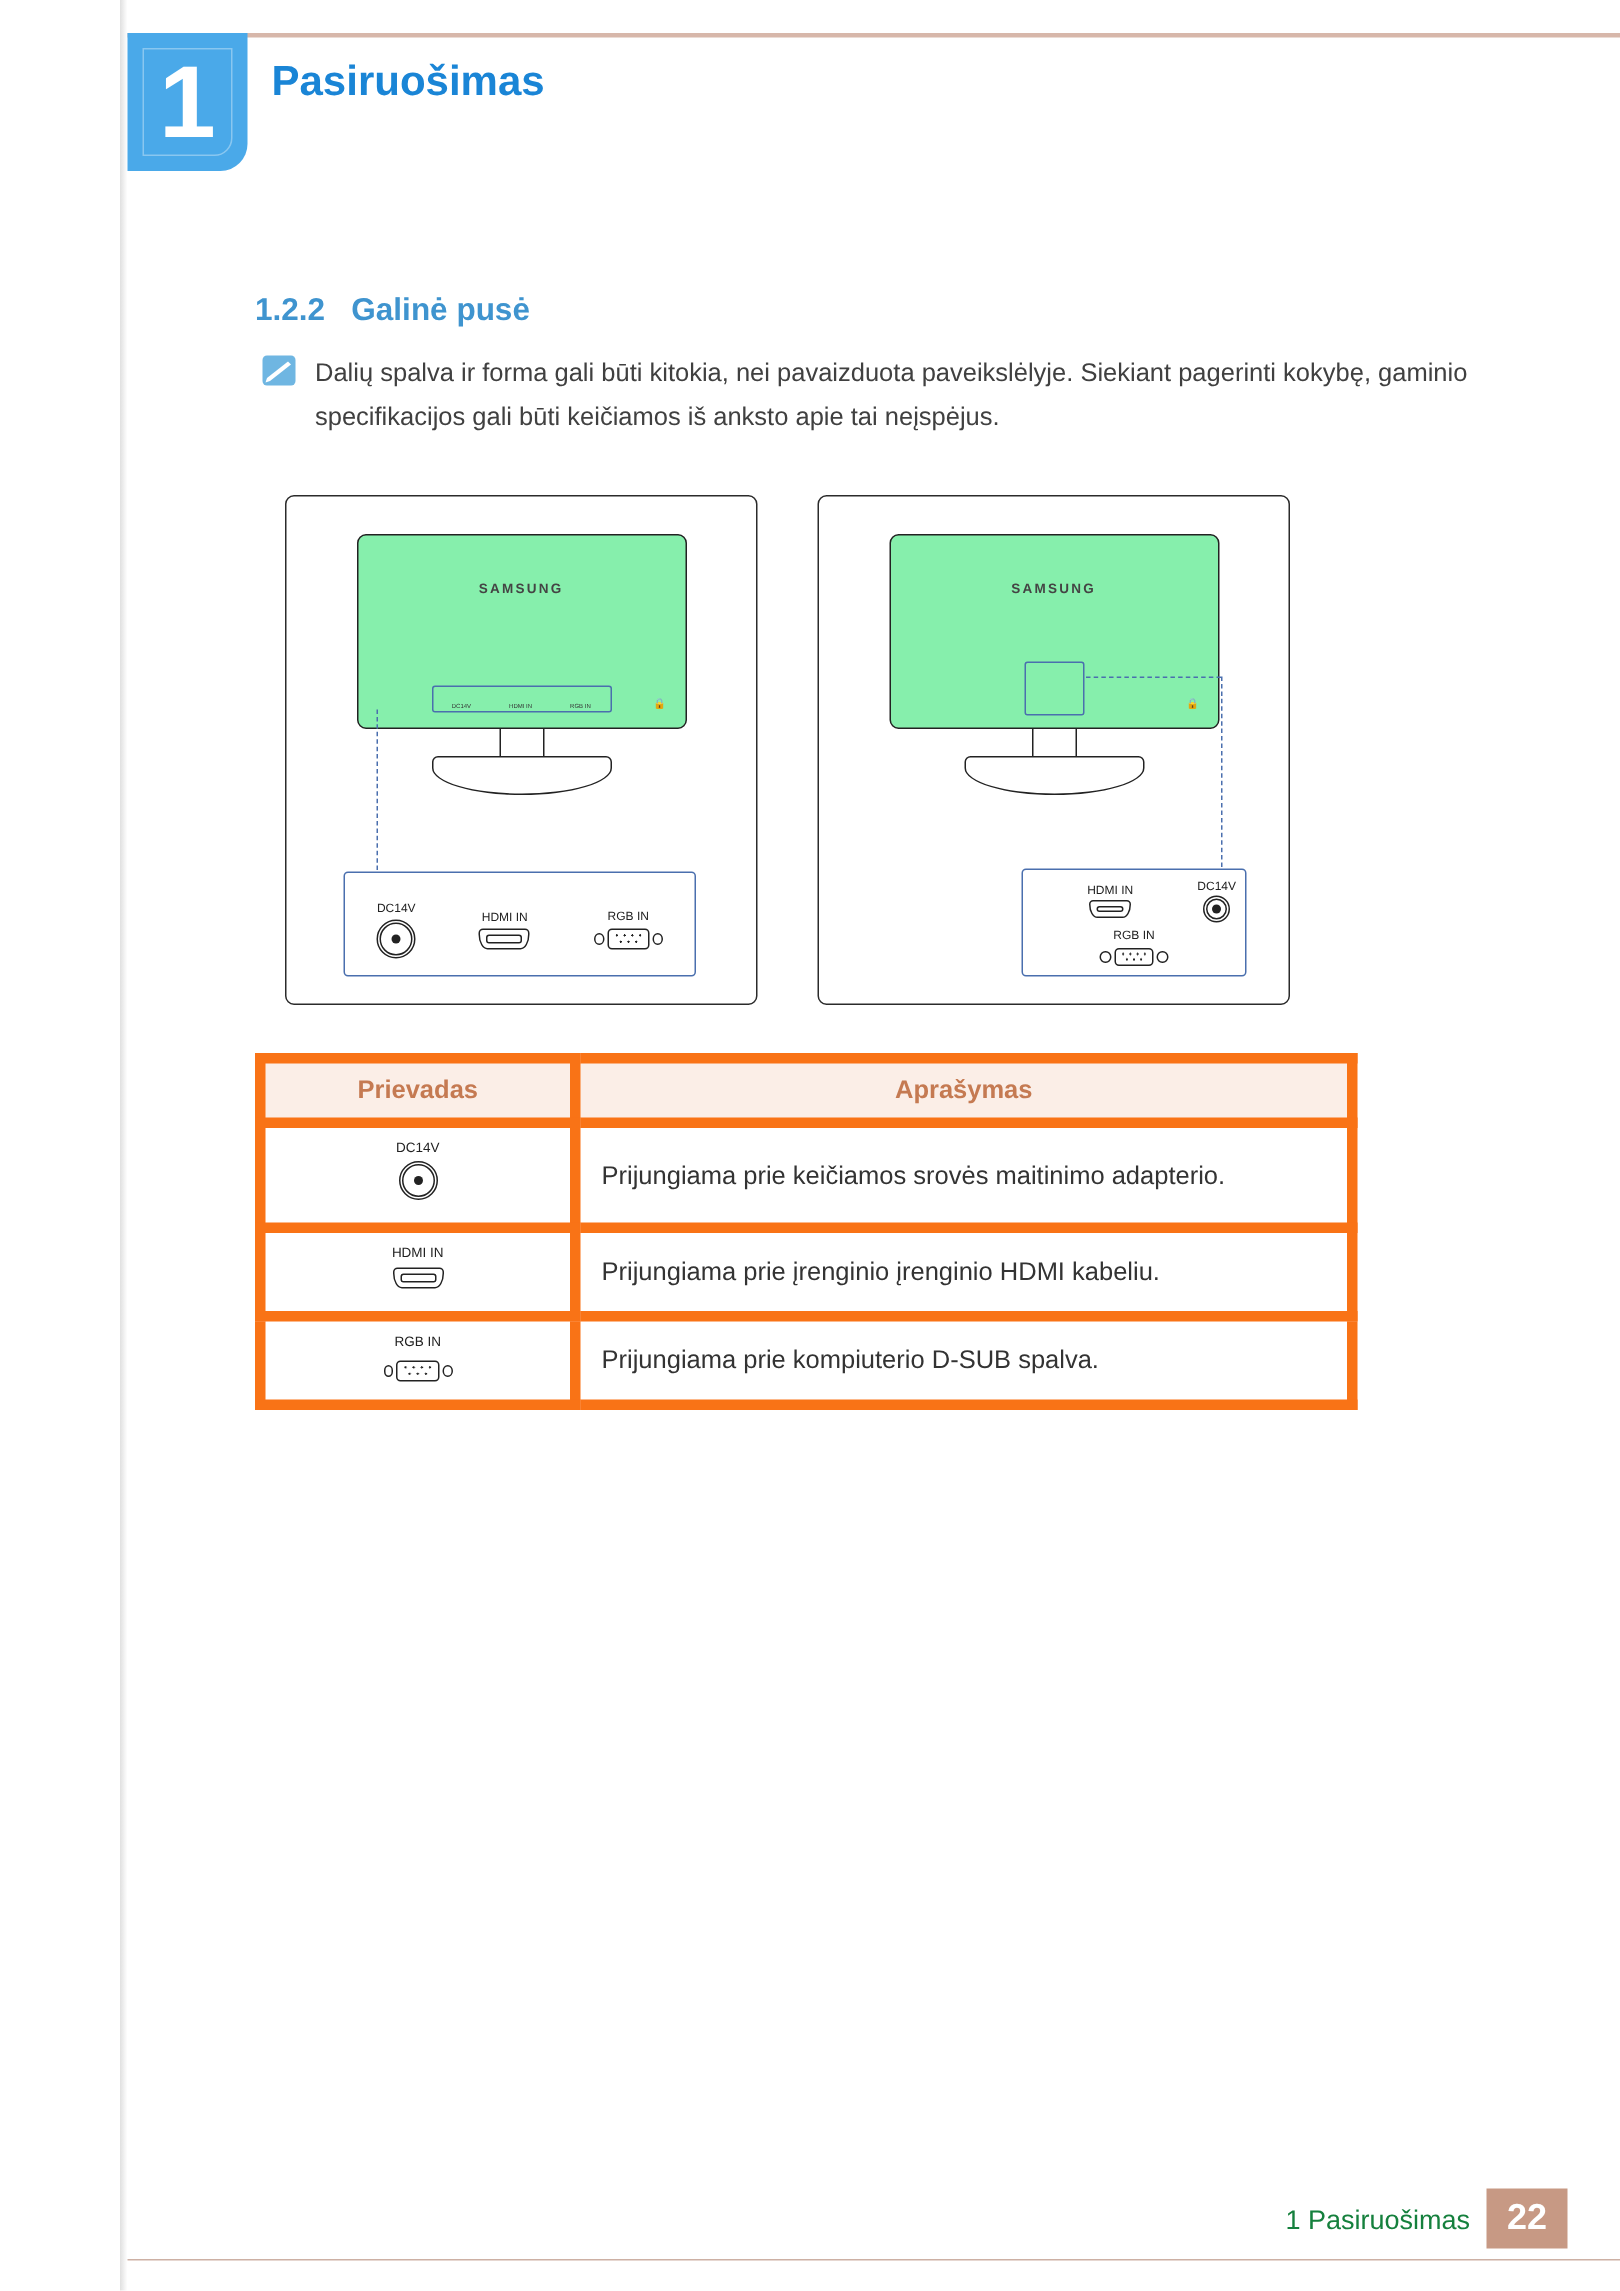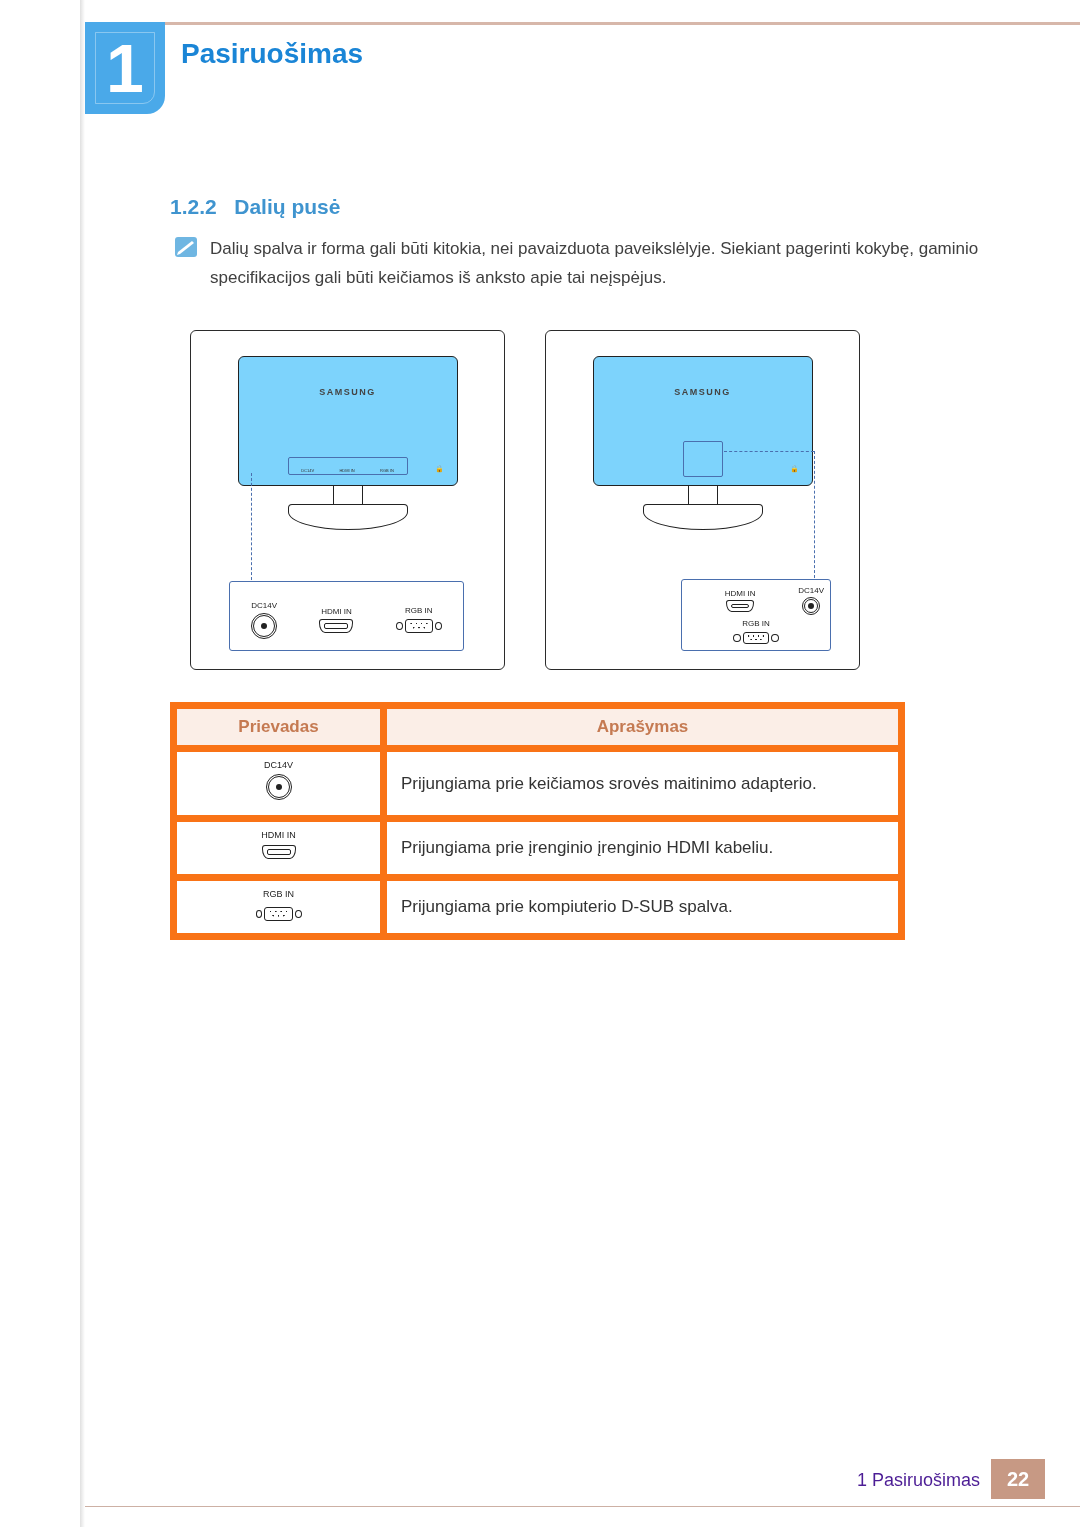--- a/index.html
+++ b/index.html
@@ -48,29 +48,29 @@
     position: absolute;
     left: 85px; right: 0; bottom: 20px;
     border-top: 1px solid #cdb0a4;
   }
   .page-num {
     position: absolute;
     right: 35px; bottom: 28px;
     width: 54px; height: 40px;
     background: #c79984;
     color: #fff;
-    font-size: 20px;
+    font-size: 24px;
     font-weight: bold;
     text-align: center;
     line-height: 40px;
   }
   .footer-caption {
     position: absolute;
     right: 100px; bottom: 36px;
-    color: #4c1d95;
+    color: #15803d;
     font-size: 18px;
     text-align: center;
   }
   .left-shade {
     position: absolute;
     left: 80px; top: 0; bottom: 0; width: 5px;
     background: linear-gradient(to right, rgba(0,0,0,.12), rgba(0,0,0,0));
   }
 
   .section-heading {
@@ -115,21 +115,21 @@
     position: absolute;
     left: 50%; top: 25px;
     transform: translateX(-50%);
     width: 220px;
   }
   .mon-screen {
     width: 220px; height: 130px;
     border: 1.5px solid #222;
     border-radius: 6px;
     position: relative;
-    background: #7dd3fc;
+    background: #86efac;
   }
   .mon-brand {
     position: absolute;
     left: 50%; top: 30px; transform: translateX(-50%);
     font-size: 9px; letter-spacing: 1.5px; font-weight: bold; color: #444;
   }
   .mon-ports-row {
     position: absolute;
     left: 50%; bottom: 10px; transform: translateX(-50%);
     width: 120px; height: 18px;
@@ -294,21 +294,21 @@
 <body>
 
 <div class="left-shade"></div>
 <div class="top-rule"></div>
 
 <div class="chapter-badge">1</div>
 <div class="chapter-title">Pasiruošimas</div>
 
 <div class="section-heading">
   <span>1.2.2</span>&nbsp;&nbsp;
-  <span>Dalių pusė</span>
+  <span>Galinė pusė</span>
 </div>
 
 <div class="note-icon">
   <svg viewBox="0 0 22 20">
       <path d="M3 15 L17 4 L19 6 L5 17 L2 18 Z" fill="#fff"></path>
     </svg>
 </div>
 <div class="note-text">Dalių spalva ir forma gali būti kitokia, nei pavaizduota paveikslėlyje. Siekiant pagerinti kokybę, gaminio specifikacijos gali būti keičiamos iš anksto apie tai neįspėjus.</div>
 
 <div class="diagram-area">

